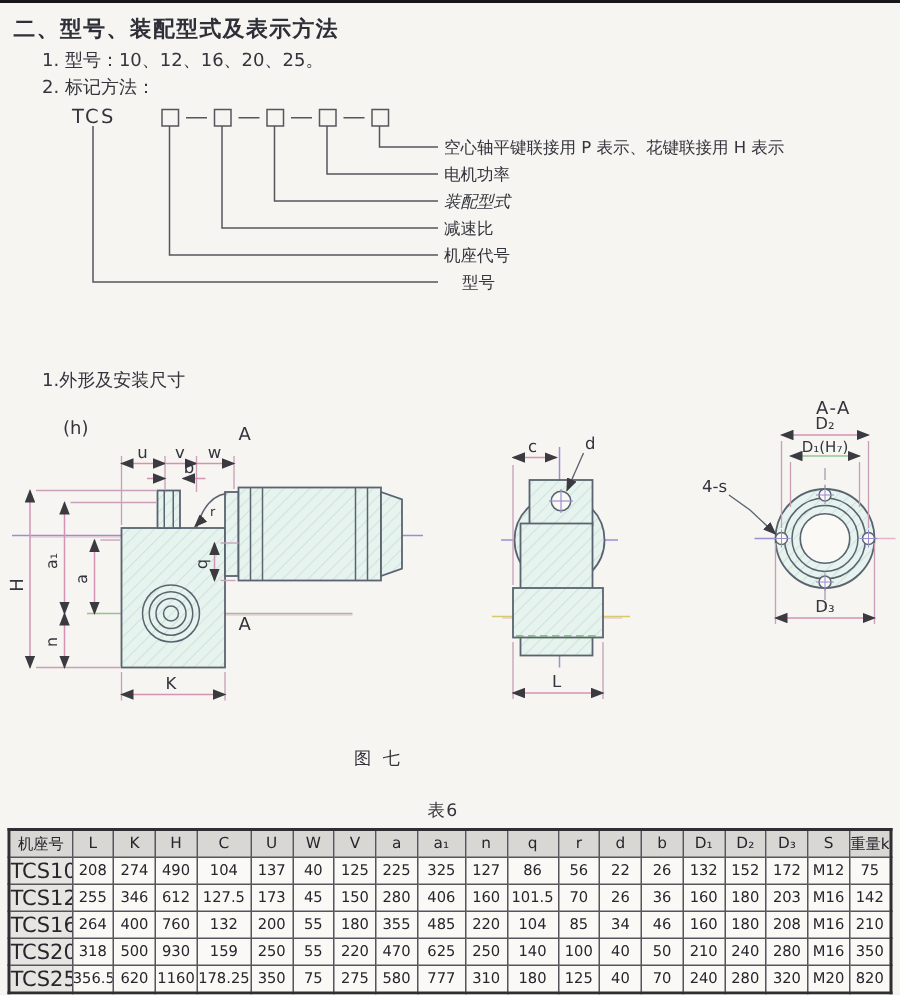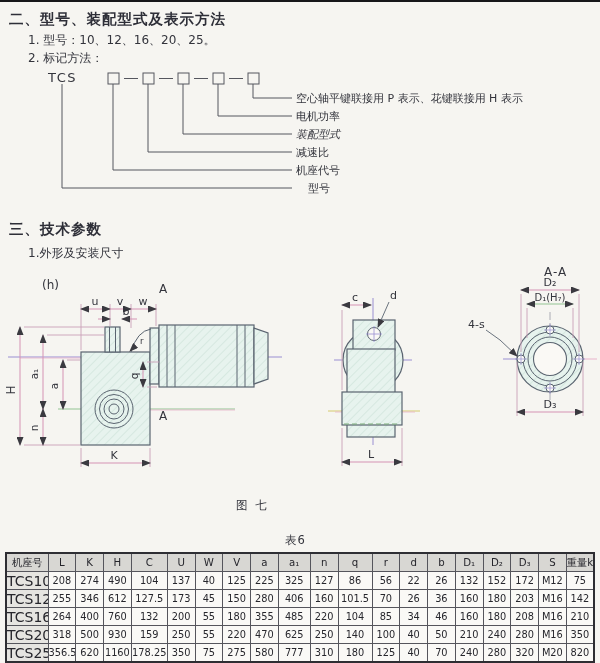--- a/index.html
+++ b/index.html
@@ -66,21 +66,20 @@
     <text x="48" y="18" font-size="13" letter-spacing="1.5">TCS</text>
   </svg>
 
   <span class="leader-label" style="left:296px;top:89px;">空心轴平键联接用 P 表示、花键联接用 H 表示</span>
   <span class="leader-label" style="left:296px;top:107px;">电机功率</span>
   <span class="leader-label" style="left:296px;top:125px;font-style:italic;">装配型式</span>
   <span class="leader-label" style="left:296px;top:143px;">减速比</span>
   <span class="leader-label" style="left:296px;top:161px;">机座代号</span>
   <span class="leader-label" style="left:296px;top:179px;margin-left:12px;">型号</span>
 
-  <div class="h-main" style="left:9px;top:218px;">三、技术参数</div>
   <div class="h-sub" style="left:28px;top:243px;">1.外形及安装尺寸</div>
 
   <svg style="top:258px;" width="600" height="250" viewBox="0 0 600 250">
     <defs>
       <marker id="ae" markerWidth="9" markerHeight="7" refX="8" refY="3.5" orient="auto" markerUnits="userSpaceOnUse">
         <path d="M0,0 L9,3.5 L0,7 Z" fill="#3a3a40"></path>
       </marker>
       <marker id="as" markerWidth="9" markerHeight="7" refX="1" refY="3.5" orient="auto" markerUnits="userSpaceOnUse">
         <path d="M9,0 L0,3.5 L9,7 Z" fill="#3a3a40"></path>
       </marker>

